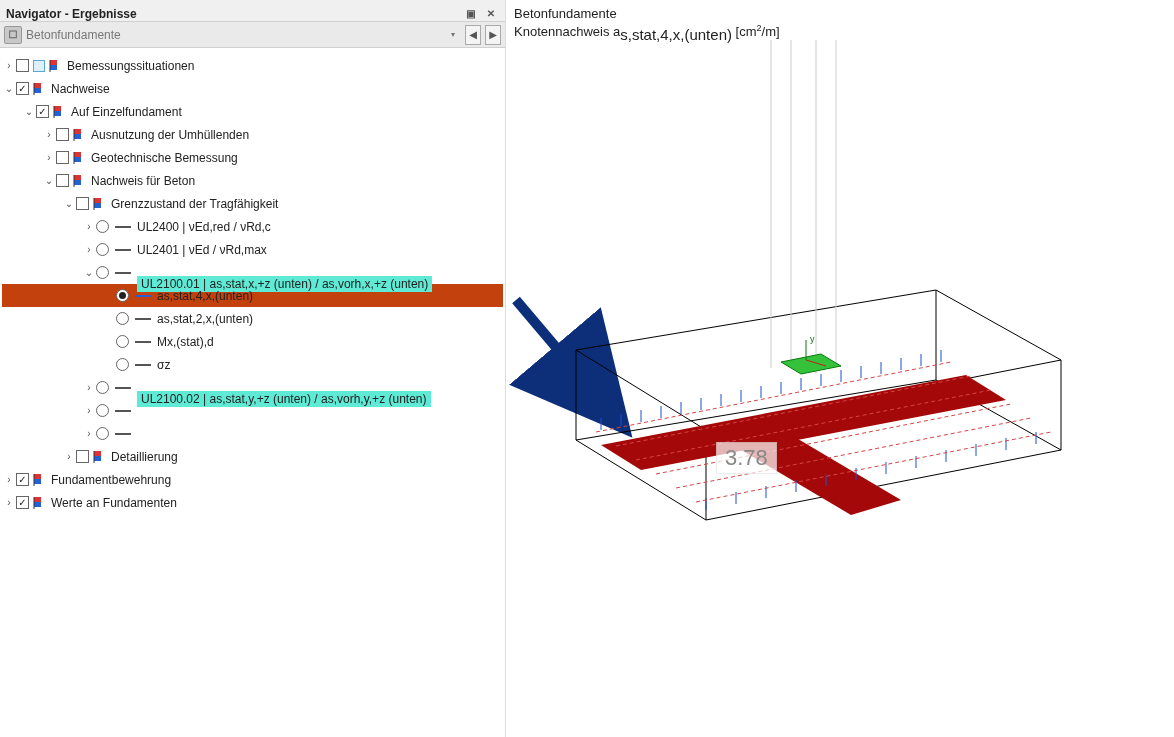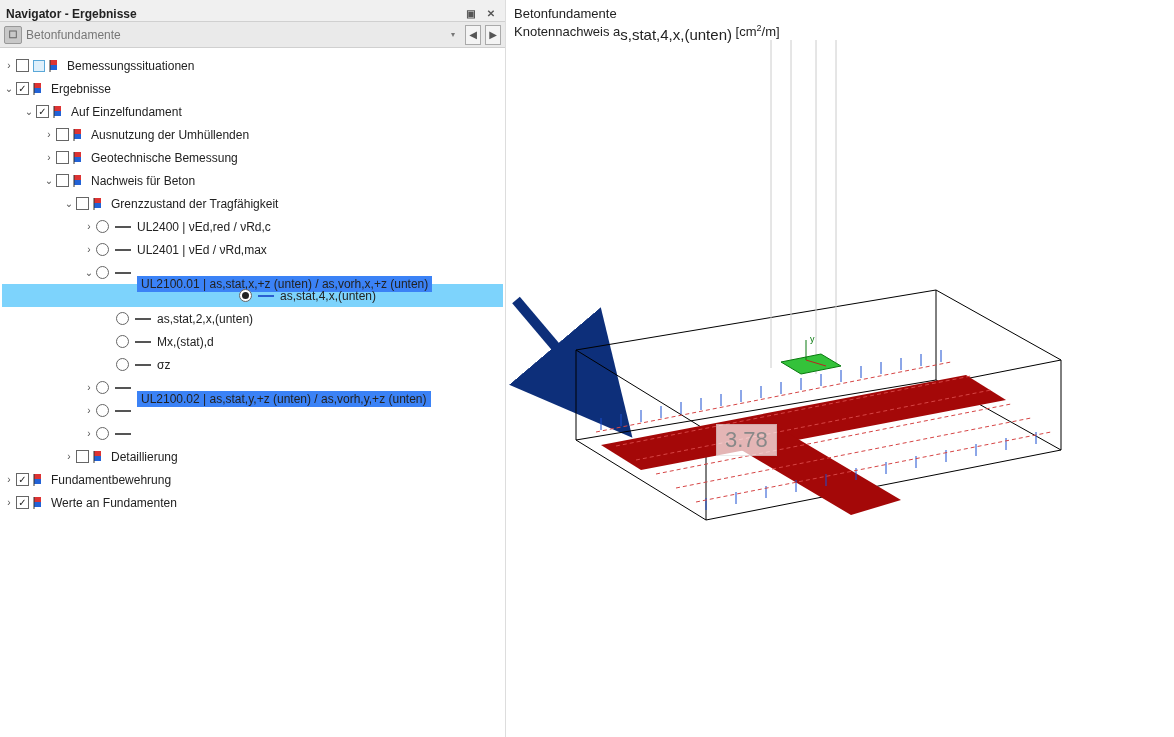--- a/index.html
+++ b/index.html
@@ -63,25 +63,24 @@
     overflow: auto;
     padding: 6px 2px;
   }
   .row {
     display:flex; align-items:center;
     height: 23px;
     padding-right: 4px;
     white-space: nowrap;
   }
   .row.sel {
-    background: #7dd3fc;
-    justify-content: center;
+    background: #c2410c;
   }
   .row.hl .lbl {
-    background: #3b82f6;
+    background: #5eead4;
     padding: 1px 4px;
     margin-top: 22px;
   }
   .ind { display:inline-block; width: 20px; }
   .arrow {
     width: 14px; display:inline-flex; justify-content:center;
     color: #555; font-size: 10px; cursor:pointer;
   }
   .arrow.blank { color: transparent; }
   .chk {
@@ -174,21 +173,21 @@
     <div class="row">
       <span class="arrow">⌄</span>
       <span class="chk checked"></span>
       <span class="ic-flag">
         <svg width="14" height="14">
             <rect x="1" y="1" width="7" height="5" fill="#d33"></rect>
             <rect x="1" y="6" width="7" height="5" fill="#2262d6"></rect>
             <line x1="1" y1="1" x2="1" y2="13" stroke="#333"></line>
           </svg>
       </span>
-      <span class="lbl">Ergebnisse</span>
+      <span class="lbl">Nachweise</span>
     </div>
 
     <div class="row">
       <span class="ind"></span>
       <span class="arrow">⌄</span>
       <span class="chk checked"></span>
       <span class="ic-flag">
           <svg width="14" height="14">
             <rect x="1" y="1" width="7" height="5" fill="#d33"></rect>
             <rect x="1" y="6" width="7" height="5" fill="#2262d6"></rect>
@@ -500,15 +499,15 @@
       </g>
 
       <g>
         <polygon points="275,322 315,314 335,326 295,334" fill="#34c23a" stroke="#0a7a10"></polygon>
         <line x1="300" y1="320" x2="300" y2="300" stroke="#0a7a10"></line>
         <line x1="300" y1="320" x2="320" y2="326" stroke="#c02020"></line>
         <text x="304" y="302" font-size="9" fill="#0a7a10">y</text>
       </g>
     </svg>
 
-    <div class="val-badge" style="left:210px; top:384px;">3.78</div>
+    <div class="val-badge" style="left:210px; top:402px;">3.78</div>
   </div>
 </div>
 
 </body></html>

